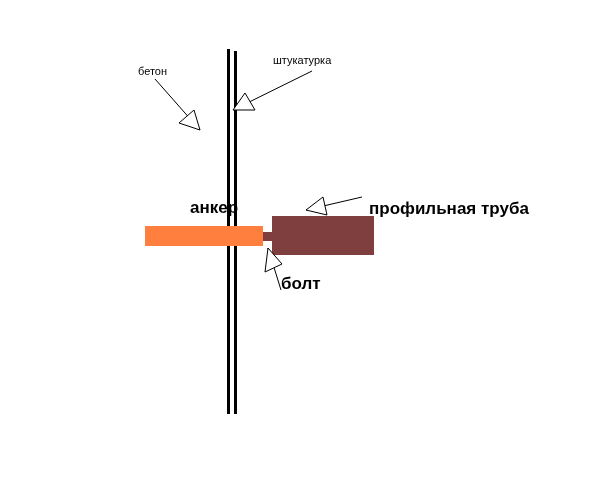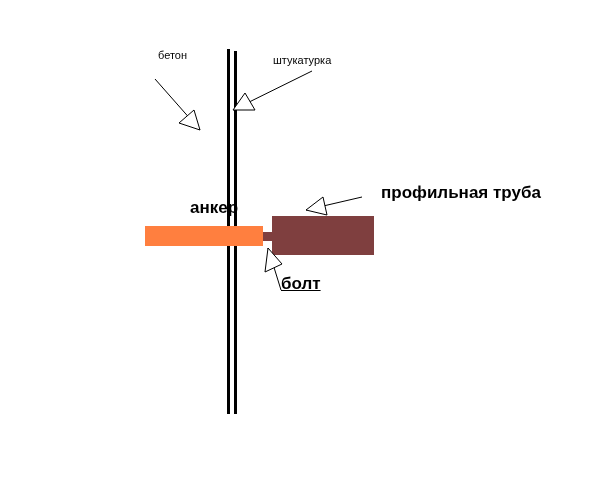--- a/index.html
+++ b/index.html
@@ -50,18 +50,18 @@
       <line x1="362" y1="197" x2="306" y2="210"></line>
       <polygon points="306,210 323,197 327,215" fill="#ffffff"></polygon>
     </g>
 
     <g stroke="#000000" stroke-width="1" fill="none">
       <line x1="281" y1="290" x2="268" y2="248"></line>
       <polygon points="268,248 265,272 282,264" fill="#ffffff"></polygon>
     </g>
   </svg>
 
-  <span class="label small" style="left:138px; top:50px;margin-left:20px;">бетон</span>
+  <span class="label small" style="left:138px; top:66px;">бетон</span>
   <span class="label small" style="left:273px; top:55px;text-align:right;">штукатурка</span>
   <span class="label big" style="left:146px; top:199px;margin-left:44px;">анкер</span>
-  <span class="label big" style="left:369px; top:184px;margin-left:12px;">профильная труба</span>
-  <span class="label big" style="left:281px; top:275px;text-decoration:underline;">болт</span>
+  <span class="label big" style="left:369px; top:200px;">профильная труба</span>
+  <span class="label big" style="left:281px; top:275px;">болт</span>
 </div>
 
 </body></html>

